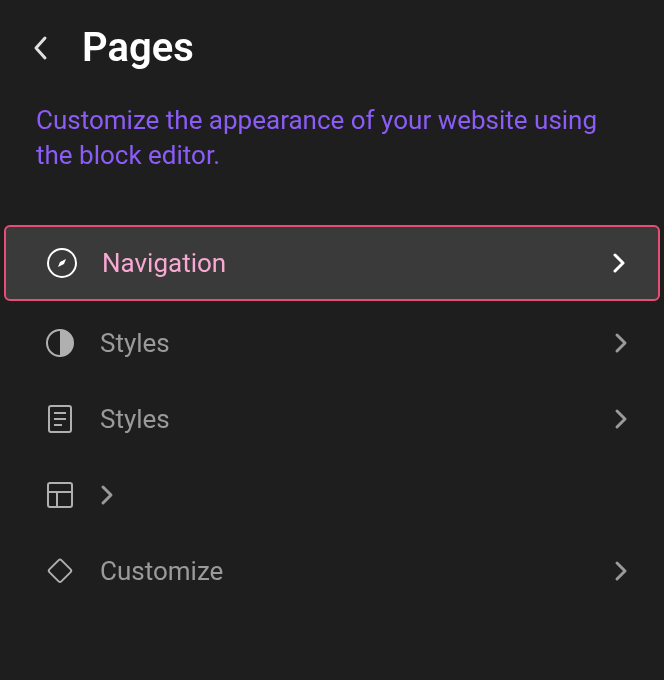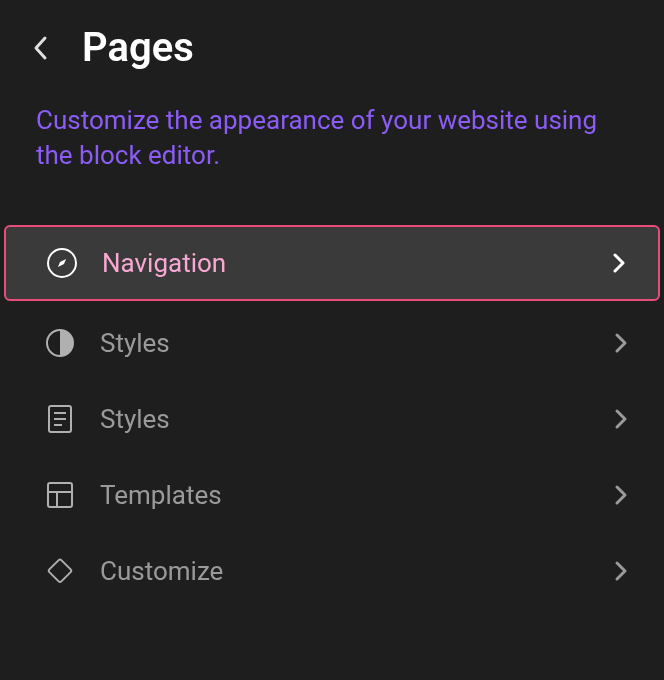--- a/index.html
+++ b/index.html
@@ -143,21 +143,20 @@
   </div>
 
   <div class="menu-item">
     <div class="icon-wrap">
       <svg width="30" height="30" viewBox="0 0 30 30" fill="none">
         <rect x="3" y="3" width="24" height="24" rx="2" stroke="currentColor" stroke-width="2"></rect>
         <line x1="3" y1="12" x2="27" y2="12" stroke="currentColor" stroke-width="2"></line>
         <line x1="12" y1="12" x2="12" y2="27" stroke="currentColor" stroke-width="2"></line>
       </svg>
     </div>
-    <span class="menu-label">Templates</span>
     <svg class="chevron-right" width="14" height="22" viewBox="0 0 14 22" fill="none">
       <path d="M3 3 L11 11 L3 19" stroke="currentColor" stroke-width="3" stroke-linecap="round" stroke-linejoin="round"></path>
     </svg>
   </div>
 
   <div class="menu-item">
     <div class="icon-wrap">
       <svg width="34" height="34" viewBox="0 0 34 34" fill="none">
         <rect x="17" y="4" width="18" height="18" rx="2" transform="rotate(45 17 4)" stroke="currentColor" stroke-width="2"></rect>
       </svg>

